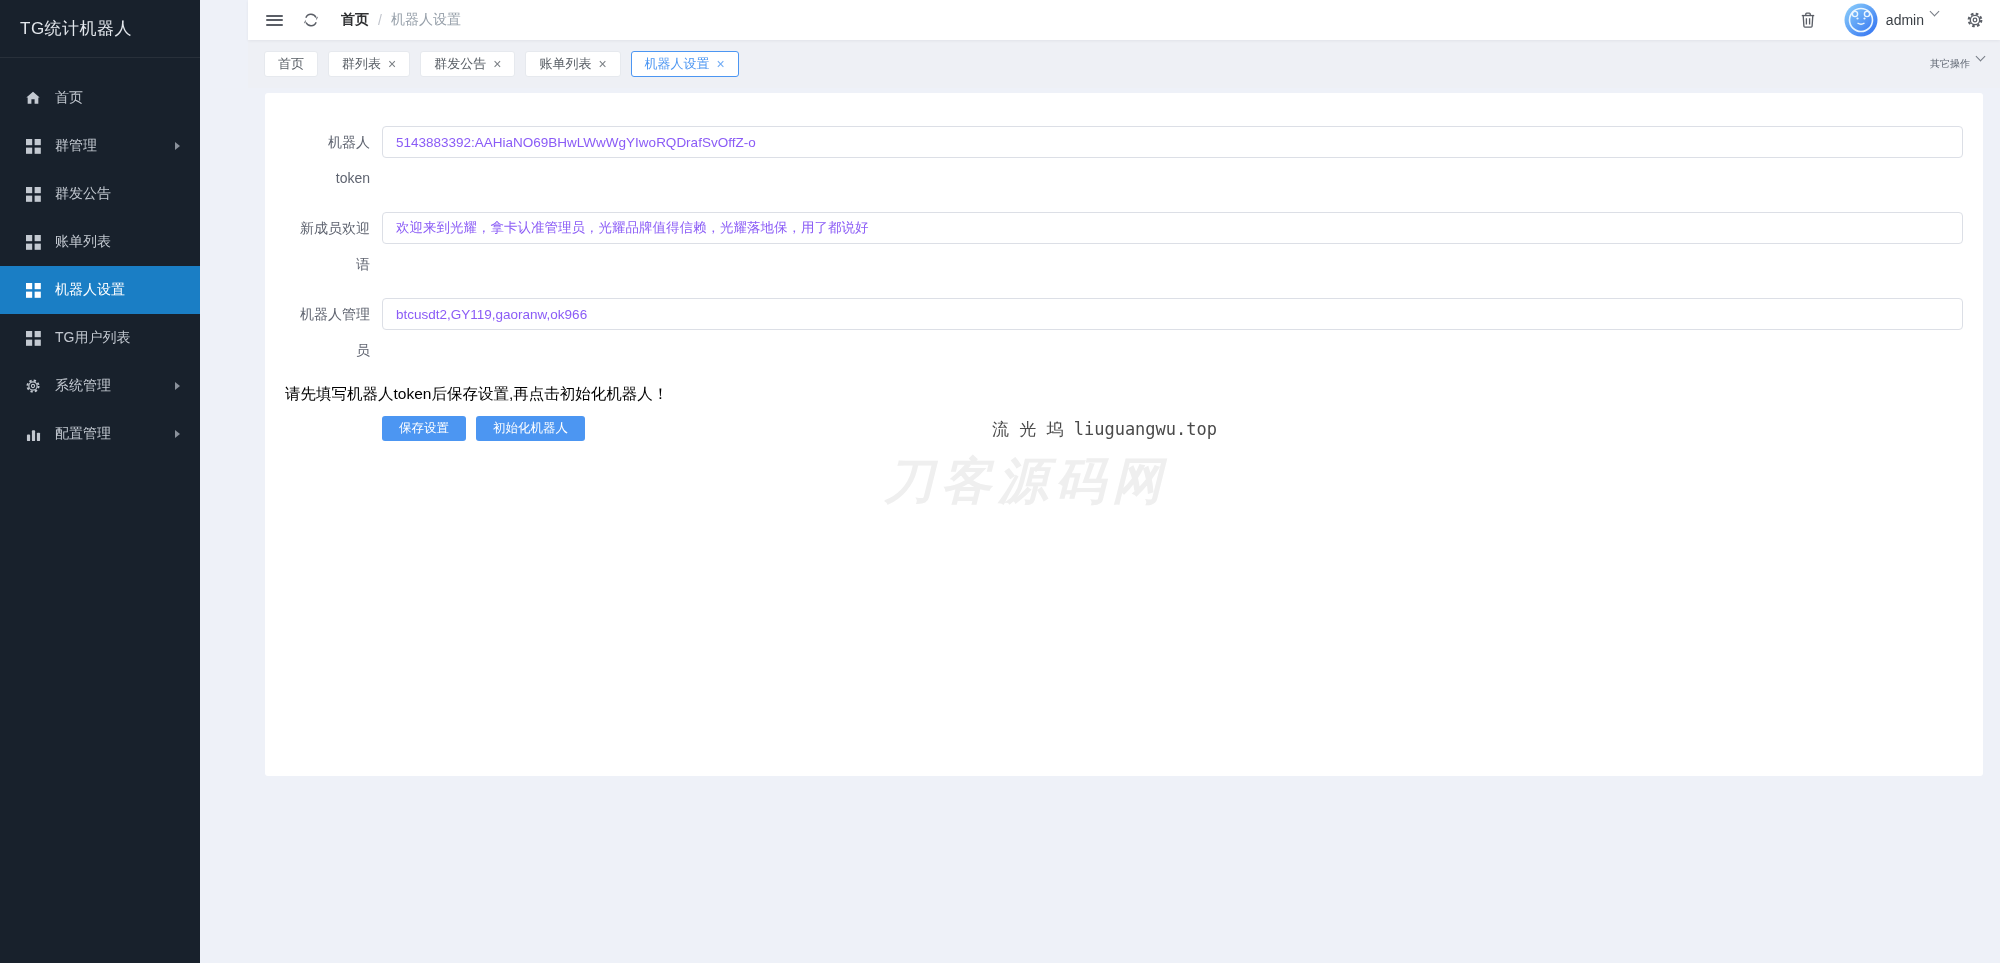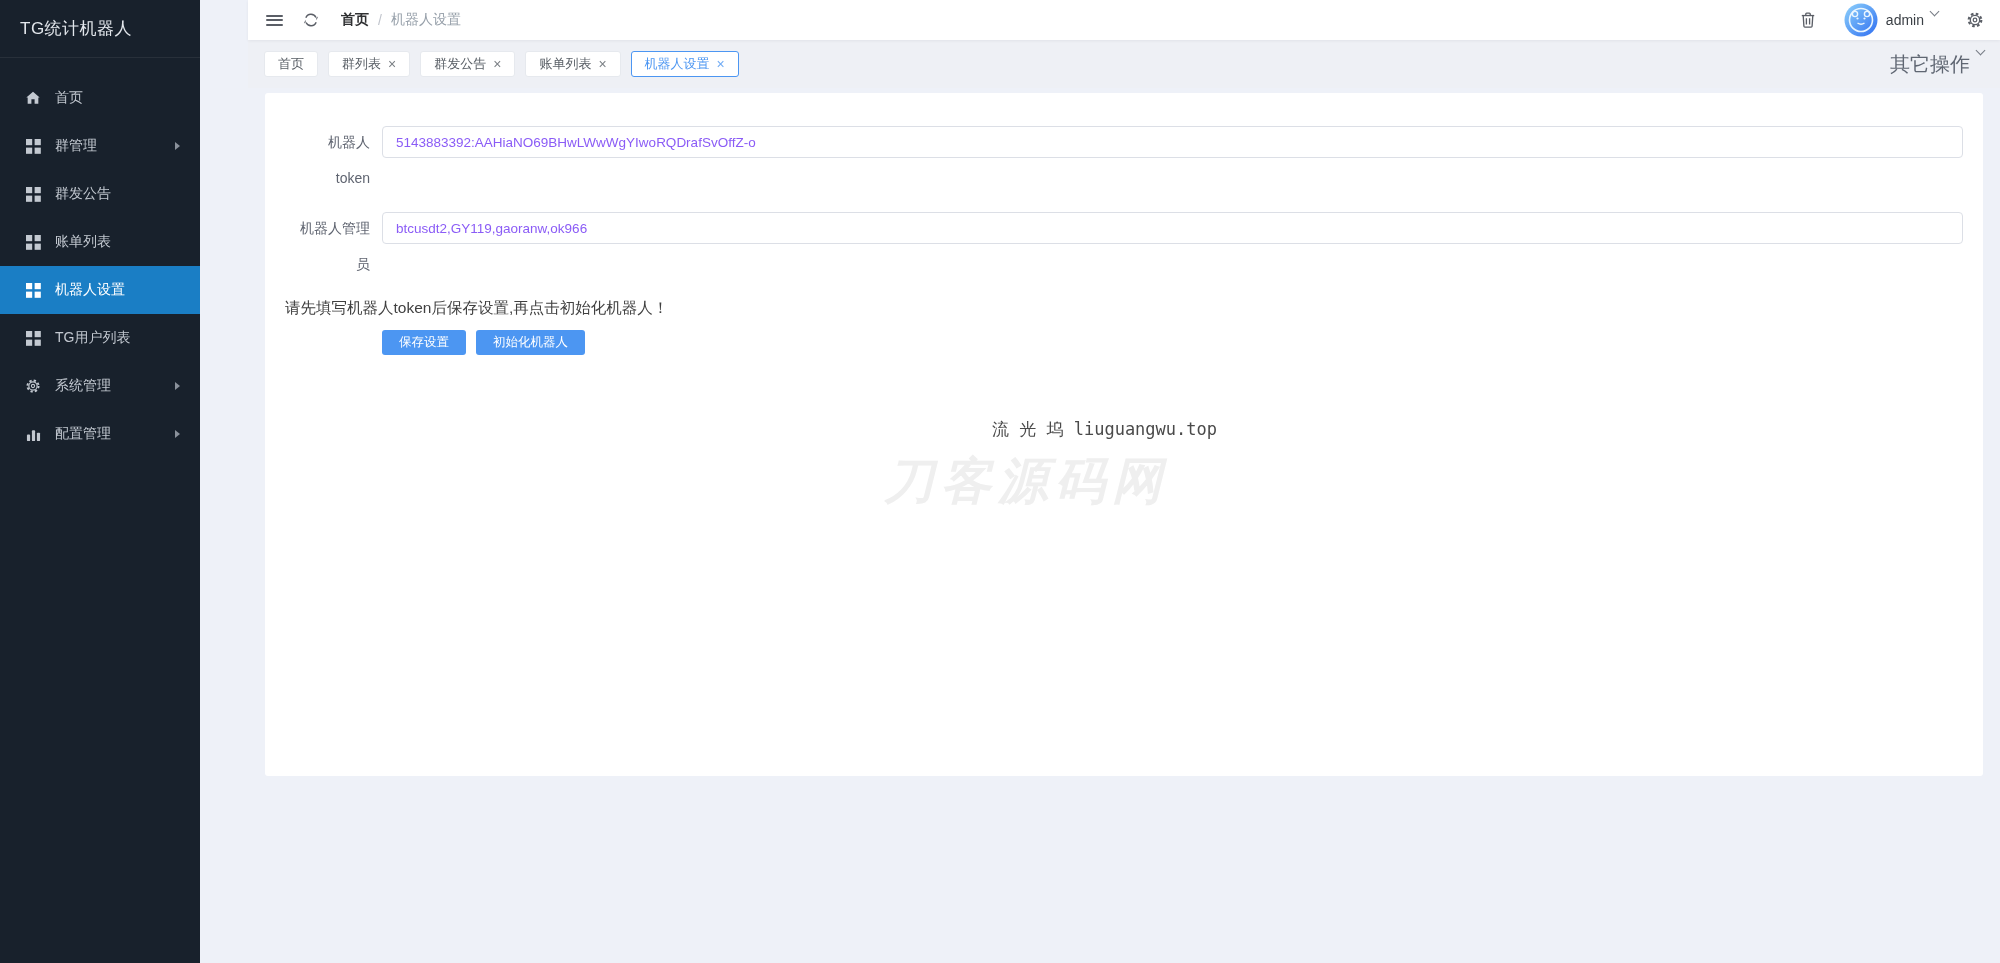--- a/index.html
+++ b/index.html
@@ -58,38 +58,38 @@
   .gear-btn { margin-left:28px; }
   
   .tabbar { height:48px; background:#eef0f5; display:flex; align-items:center; padding:0 16px; }
   .tab {
     height:26px; background:#fff; border:1px solid #e6e9ee; border-radius:3px;
     display:flex; align-items:center; padding:0 13px; margin-right:10px;
     font-size:13px; color:#595f66; cursor:pointer; white-space:nowrap;
   }
   .tab.active { border-color:#4c96f2; color:#4c96f2; }
   .tab-x { margin-left:7px; font-size:14px; opacity:.8; cursor:pointer; }
-  .tab-more { margin-left:auto; font-size:20px; color:#5f6672; display:flex; cursor:pointer; }
+  .tab-more { margin-left:auto; font-size:10px; color:#5f6672; display:flex; cursor:pointer; }
   
   .content { position:absolute; top:88px; bottom:0; left:0; right:0; background:#eef1f8; }
   .card {
     position:absolute; left:17px; right:17px; top:5px; height:683px;
     background:#fff; border-radius:3px; padding:31px 20px 0 20px;
   }
   .frow { display:flex; align-items:flex-start; padding-left:15px; margin-bottom:14px; }
   .flabel {
     width:70px; min-width:70px; text-align:right; font-size:14px; color:#5f6470;
     line-height:36px; padding-right:12px; box-sizing:content-box; word-break:break-word;
   }
   .finput {
     flex:1; height:32px; border:1px solid #dcdfe6; border-radius:4px;
     padding:0 13px; font-size:13.5px; color:#8b5cf6; outline:none;
     margin-top:2px; font-family:inherit; background:#fff;
   }
-  .hint { font-size:15.5px; color:#404040; margin:16px 0 11px; }
+  .hint { font-size:15.5px; color:#000000; margin:16px 0 11px; }
   .btn-row { padding-left:97px; display:flex; gap:10px; }
   .btn {
     height:25px; background:#4c96f2; color:#fff; border:none; border-radius:3px;
     font-size:12.5px; padding:0 17px; cursor:pointer; font-family:inherit; white-space:nowrap;
   }
   .wm-site {
     position:absolute; left:744px; top:330px; font-size:17px; color:#4a4a4a;
     font-family:"DejaVu Sans Mono","Liberation Mono",monospace;
   }
   .wm-big {
@@ -292,20 +292,24 @@
   </div>
 
   <div class="content">
     <div class="card">
 
       <div class="frow">
         <span class="flabel">机器人token</span>
         <input class="finput" type="text" value="5143883392:AAHiaNO69BHwLWwWgYIwoRQDrafSvOffZ-o" style="">
       </div>
 
+      <div class="frow">
+        <span class="flabel">新成员欢迎语</span>
+        <input class="finput" type="text" value="欢迎来到光耀，拿卡认准管理员，光耀品牌值得信赖，光耀落地保，用了都说好" style="">
+      </div>
 
       <div class="frow">
         <span class="flabel">机器人管理员</span>
         <input class="finput" type="text" value="btcusdt2,GY119,gaoranw,ok966" style="">
       </div>
 
       <div class="hint">请先填写机器人token后保存设置,再点击初始化机器人！</div>
 
       <div class="btn-row">
         <button class="btn">保存设置</button>

